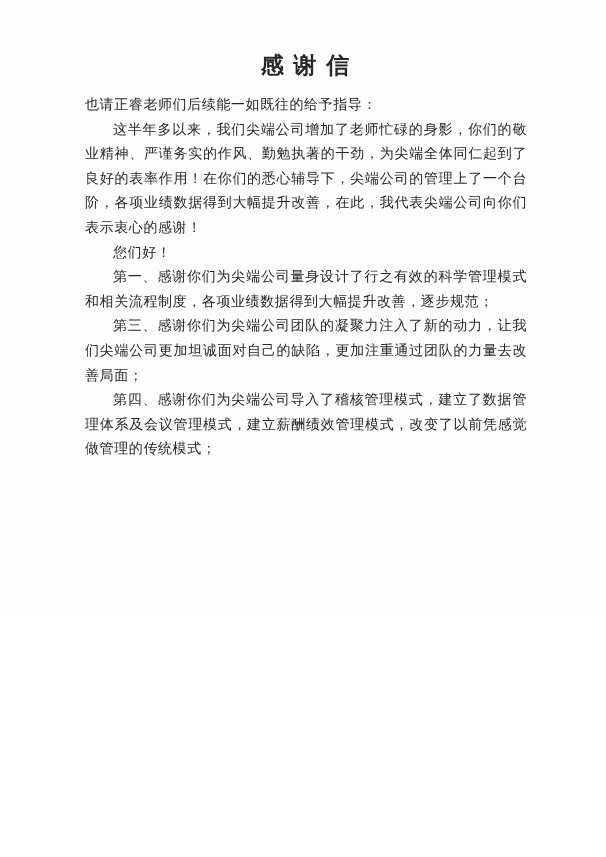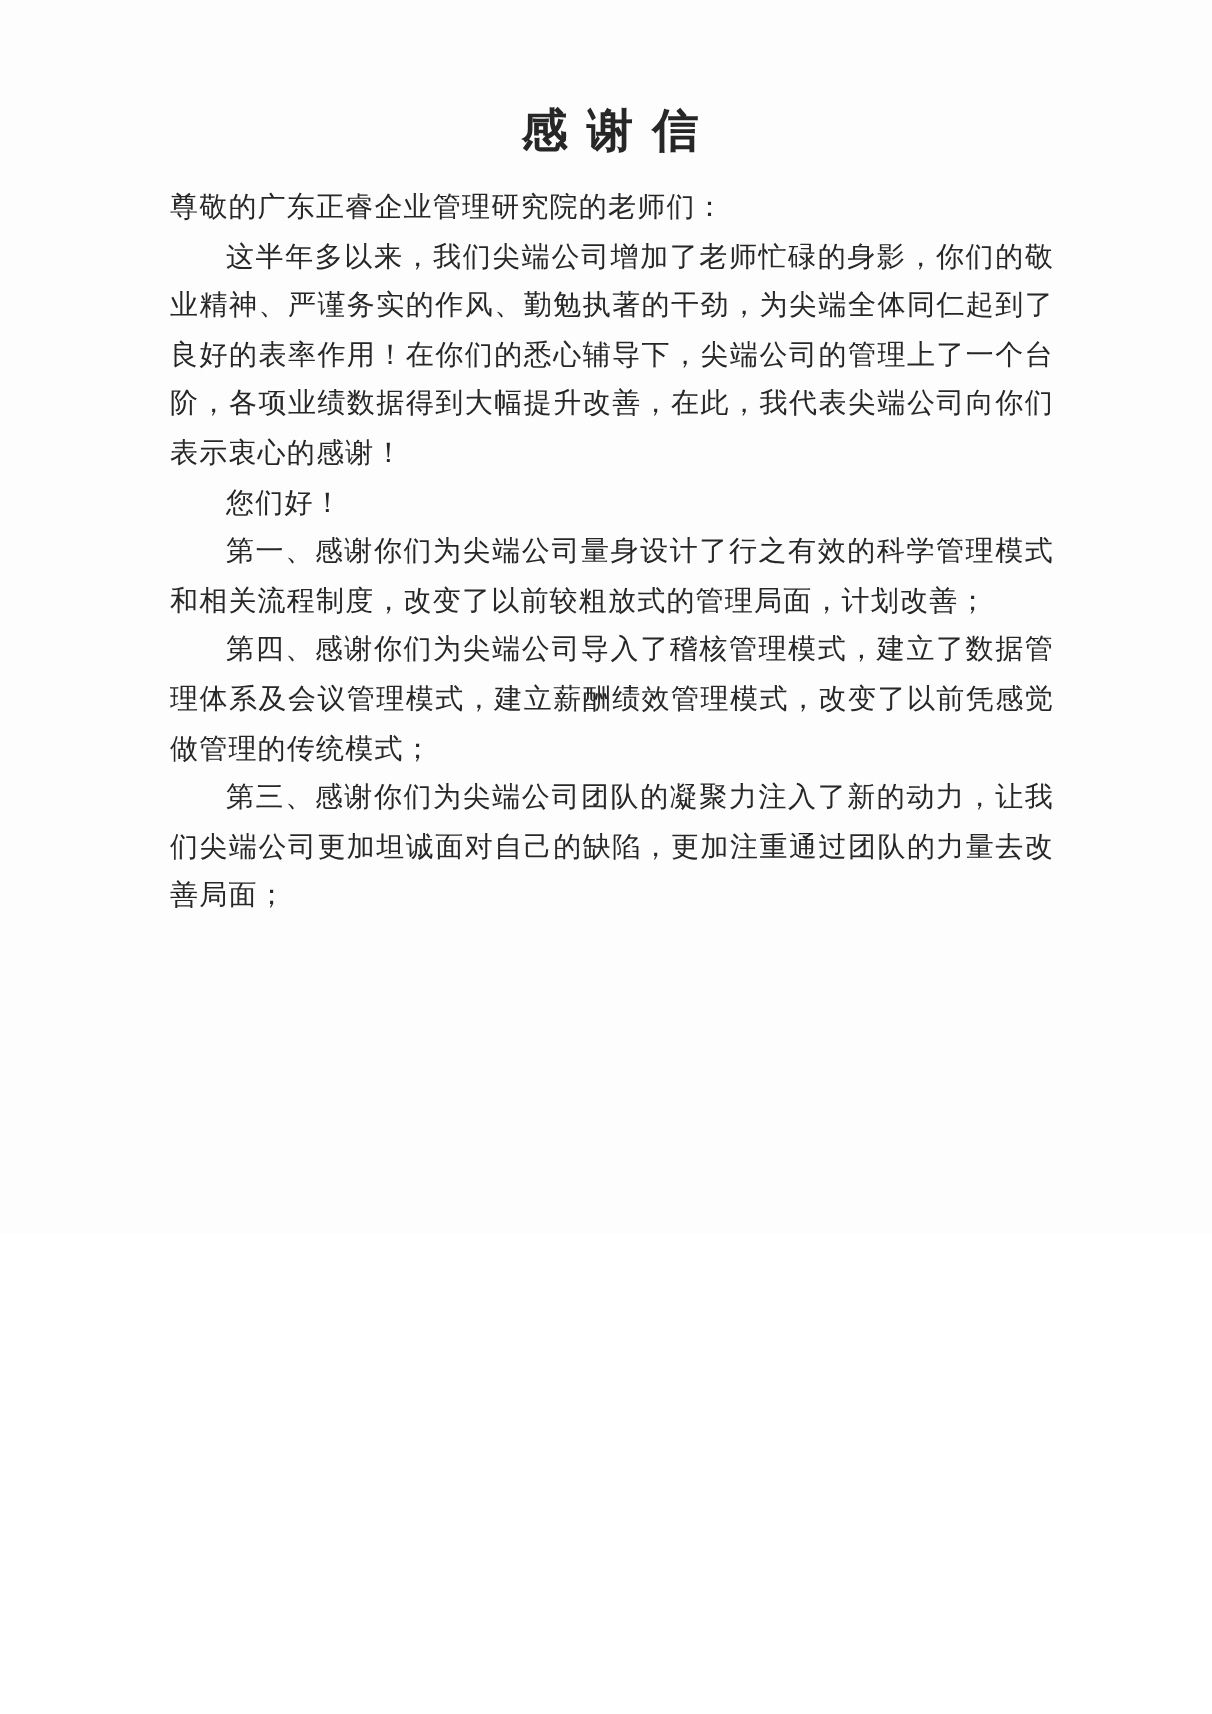--- a/index.html
+++ b/index.html
@@ -55,26 +55,26 @@
   }
 </style>
 </head>
 <body>
 
 <div class="page">
 
   <h1 class="title">感  谢  信</h1>
 
   <div class="body-text">
-    <p>尊敬的广东正睿企业管理研究院的老师们：</p>
+    <p>也请正睿老师们后续能一如既往的给予指导：</p>
     <p class="indent">这半年多以来，我们尖端公司增加了老师忙碌的身影，你们的敬业精神、严谨务实的作风、勤勉执著的干劲，为尖端全体同仁起到了良好的表率作用！在你们的悉心辅导下，尖端公司的管理上了一个台阶，各项业绩数据得到大幅提升改善，在此，我代表尖端公司向你们表示衷心的感谢！</p>
     <p class="indent">您们好！</p>
-    <p class="indent">第一、感谢你们为尖端公司量身设计了行之有效的科学管理模式和相关流程制度，改变了以前较粗放式的管理局面，计划改善；</p>
+    <p class="indent">第一、感谢你们为尖端公司量身设计了行之有效的科学管理模式和相关流程制度，各项业绩数据得到大幅提升改善，逐步规范；</p>
+    <p class="indent">第三、感谢你们为尖端公司团队的凝聚力注入了新的动力，让我们尖端公司更加坦诚面对自己的缺陷，更加注重通过团队的力量去改善局面；</p>
     <p class="indent">第四、感谢你们为尖端公司导入了稽核管理模式，建立了数据管理体系及会议管理模式，建立薪酬绩效管理模式，改变了以前凭感觉做管理的传统模式；</p>
-    <p class="indent">第三、感谢你们为尖端公司团队的凝聚力注入了新的动力，让我们尖端公司更加坦诚面对自己的缺陷，更加注重通过团队的力量去改善局面；</p>
   </div>
 
   <div class="company-name">尖端标准件有限公司</div>
   <div class="signer-label">总经理：</div>
 
   <svg class="seal-svg" width="132" height="132" viewBox="0 0 132 132">
     <g transform="rotate(22 66 66)">
       <circle cx="66" cy="66" r="59" fill="none" class="seal-stroke" stroke-width="5"></circle>
       <path id="sealTextPath" d="M 66,20 A 46,46 0 1 1 65.9,20" fill="none"></path>
       <text font-size="16" letter-spacing="7.5" font-weight="bold" class="seal-fill">

